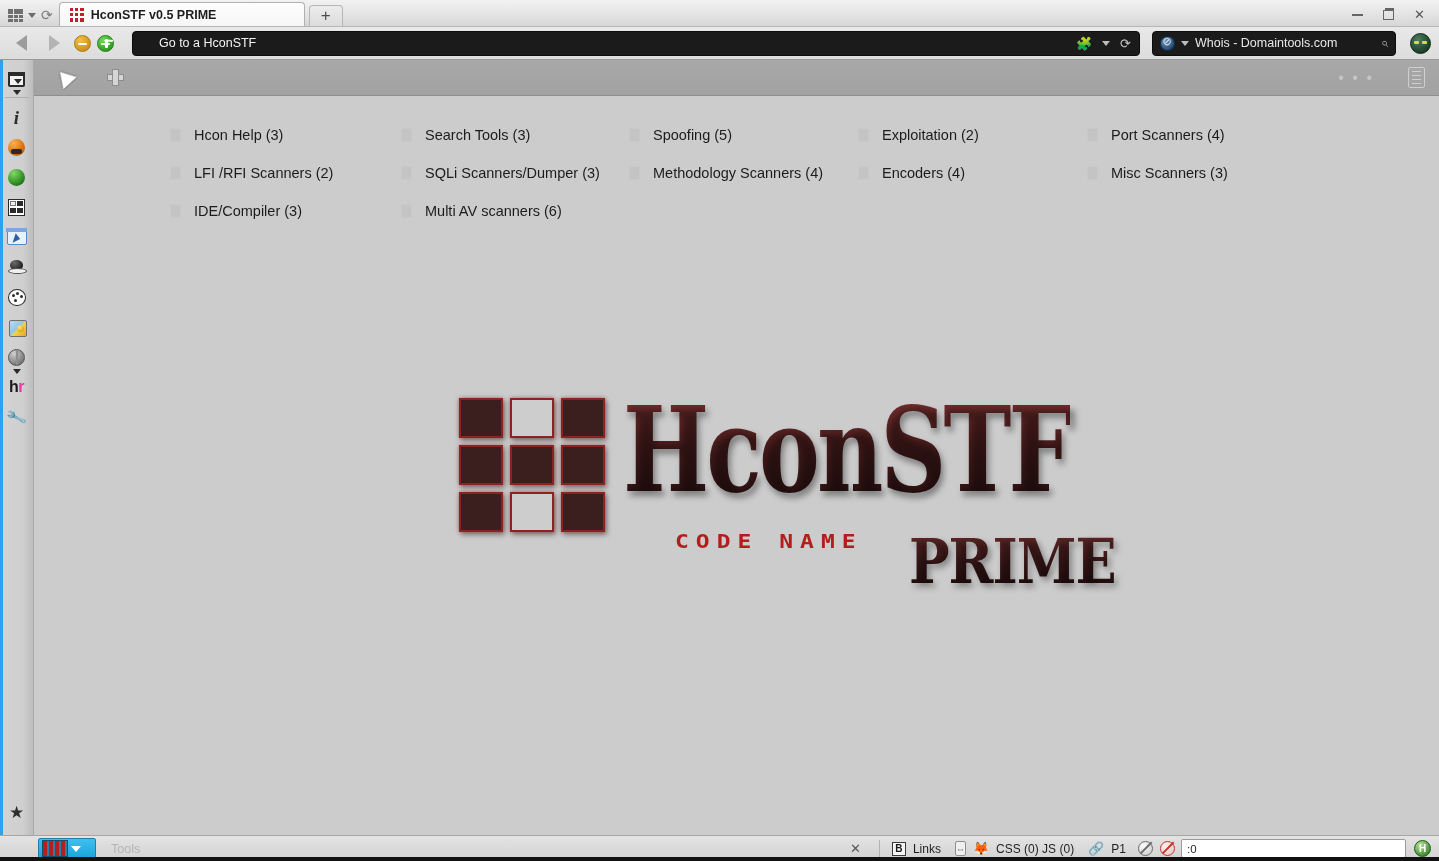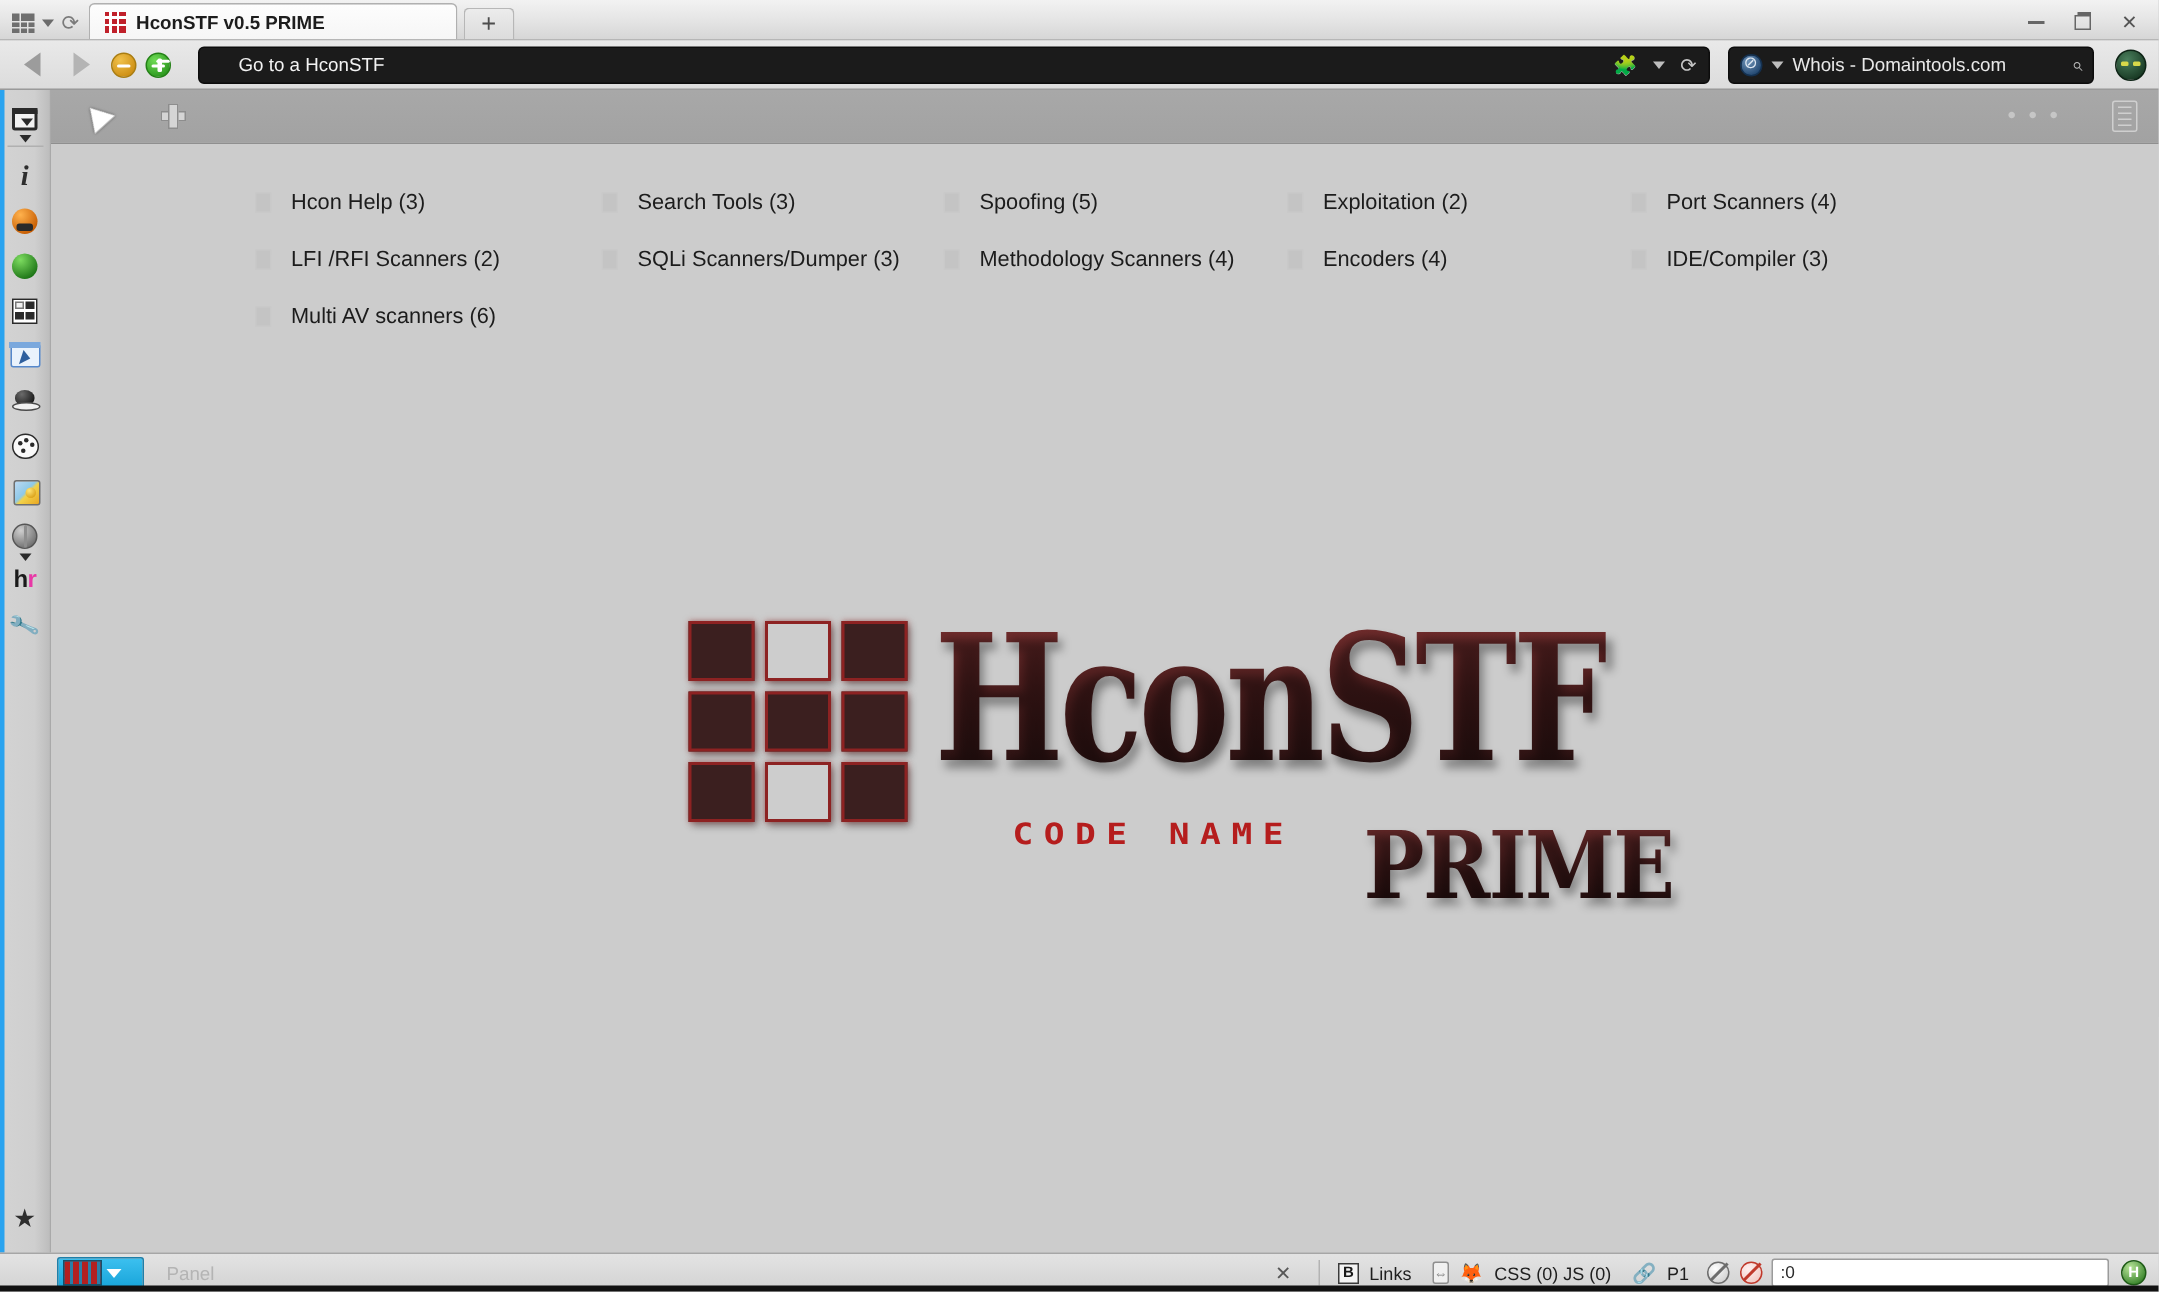--- a/index.html
+++ b/index.html
@@ -207,21 +207,21 @@
   .menucell { height: 38px; display: flex; align-items: center; gap: 13px; }
   .brokenimg {
     width: 11px; height: 14px; flex: 0 0 11px;
     background: #c4c4c4; border: 1px solid #c9c9c9;
     border-radius: 1px 1px 0 0;
   }
   .menulabel { font-size: 14.5px; color: #1c1c1c; white-space: nowrap; }
 
   
   .logo-wrap {
-    position: absolute; left: 425px; top: 312px; width: 620px; height: 215px;
+    position: absolute; left: 425px; top: 296px; width: 620px; height: 215px;
     display: flex; align-items: flex-start;
   }
   .logo-grid {
     width: 146px; height: 132px; display: grid; margin-top: 6px;
     grid-template-columns: repeat(3, 44px); grid-template-rows: repeat(3, 40px);
     gap: 7px;
   }
   .logo-grid span {
     display: block; background: #3b1f1f;
     border: 2px solid #8d2222;
@@ -482,20 +482,24 @@
       <span class="brokenimg"></span>
       <span class="menulabel">Methodology Scanners (4)</span>
     </div>
 
     <div class="menucell">
       <span class="brokenimg"></span>
       <span class="menulabel">Encoders (4)</span>
     </div>
     <div class="menucell">
       <span class="brokenimg"></span>
+      <span class="menulabel">Misc Scanners (3)</span>
+    </div>
+    <div class="menucell">
+      <span class="brokenimg"></span>
       <span class="menulabel">IDE/Compiler (3)</span>
     </div>
     <div class="menucell">
       <span class="brokenimg"></span>
       <span class="menulabel">Multi AV scanners (6)</span>
     </div>
   </div>
 
   <div class="logo-wrap">
     <div class="logo-grid">
@@ -515,21 +519,21 @@
       <div class="logo-prime">PRIME</div>
     </div>
   </div>
 </div>
 
 <div class="statusbar">
   <div class="tools-btn">
     <span class="tools-grid"></span>
     <span class="tools-caret"></span>
   </div>
-  <span class="tools-label">Panel</span>
+  <span class="tools-label">Tools</span>
 
   <span class="sb-close">✕</span>
   <span class="sb-divider"></span>
 
   <span class="sb-group" style="margin-left:6px">
     <span class="ic-bbox">B</span>
     <span>Links</span>
   </span>
 
   <span class="sb-group" style="margin-left:14px">

